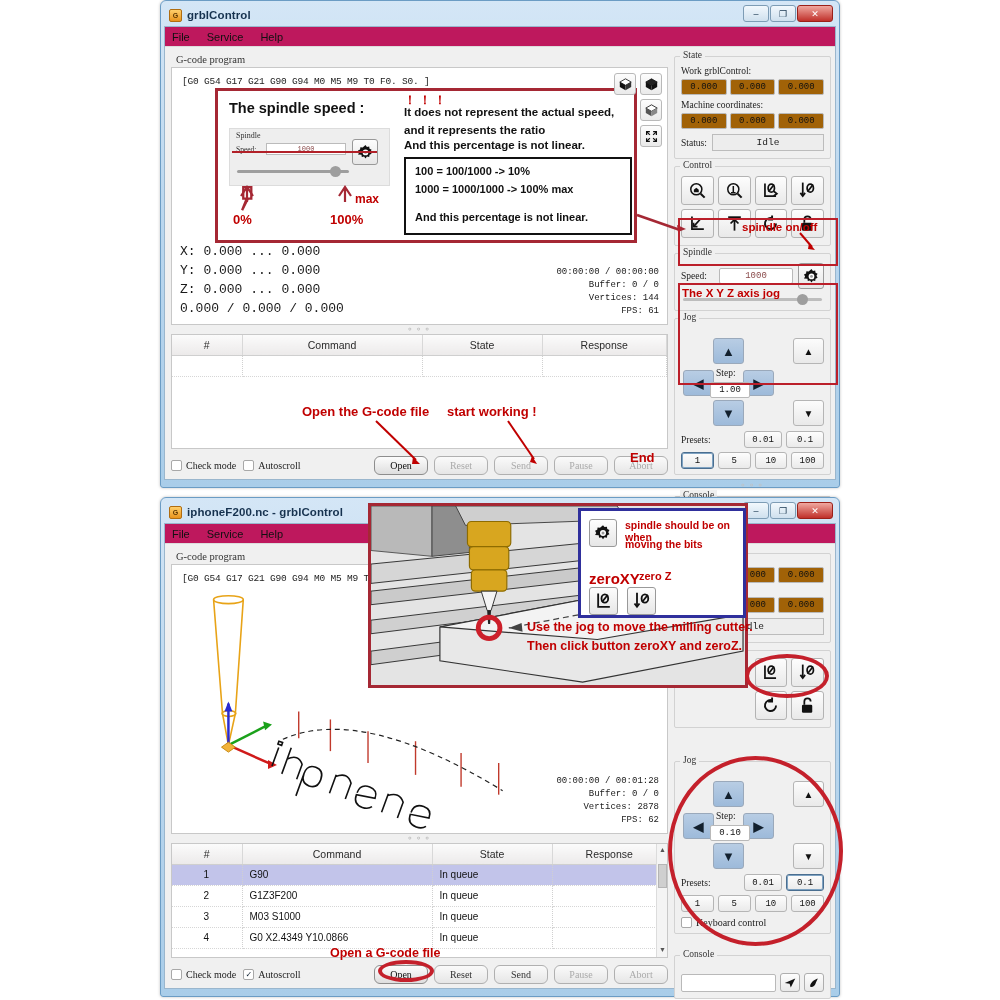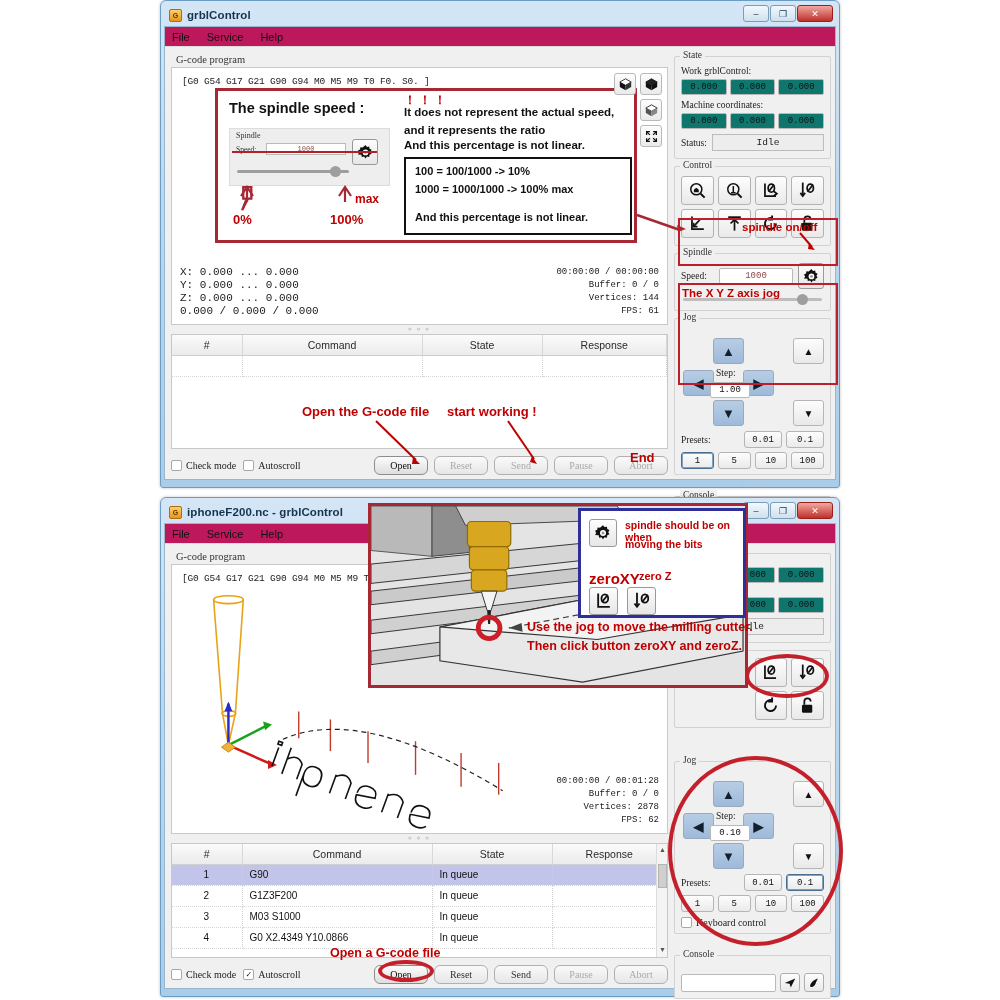--- a/index.html
+++ b/index.html
@@ -56,21 +56,21 @@
     position:relative; flex:1; background:#ffffff; border:1px solid #c8c8c8; overflow:hidden;
   }
   .gcode-line { position:absolute; top:8px; left:10px; font-size:9.5px; color:#222; font-family:"Liberation Mono", monospace; letter-spacing:-.2px;}
   .vtoolbar { position:absolute; right:5px; top:5px; display:flex; flex-direction:column; gap:4px; z-index:4;}
   .vtb-row { display:flex; gap:4px;}
   .vbtn {
     width:22px; height:22px; border:1px solid #b9b9b9; border-radius:3px;
     background: linear-gradient(180deg,#fdfdfd,#eaeaea);
     display:flex;align-items:center;justify-content:center; font-size:13px; color:#111;
   }
-  .coord-ov { position:absolute; left:8px; bottom:6px; font-family:"Liberation Mono", monospace; font-size:11px; color:#1a1a1a; line-height:13px; white-space:pre;}
+  .coord-ov { position:absolute; left:8px; bottom:6px; font-family:"Liberation Mono", monospace; font-size:13px; color:#1a1a1a; line-height:19px; white-space:pre;}
   .stat-ov { position:absolute; right:8px; bottom:6px; font-family:"Liberation Mono", monospace; font-size:9px; color:#1a1a1a; line-height:13px; text-align:right; white-space:pre;}
 
   .splitter { height:9px; display:flex; align-items:center; justify-content:center; color:#b5b5b5; font-size:8px; letter-spacing:2px;}
 
   
   .tbl-wrap { height:115px; border:1px solid #c8c8c8; background:#fff; overflow:hidden; position:relative;}
   table.cmdtbl { width:100%; border-collapse:collapse; table-layout:fixed;}
   table.cmdtbl th {
     background: linear-gradient(180deg,#fbfbfb,#eceaea);
     border-right:1px solid #d8d8d8; border-bottom:1px solid #cfcfcf;
@@ -100,21 +100,21 @@
     font-family:"Liberation Serif", serif;
   }
   .pbtn.dim { color:#aaa; }
   .pbtn.strong { background: linear-gradient(180deg,#fcfcfc,#dedede); color:#111; border-color:#8d8d8d;}
 
   
   .rgroup { position:relative; border:1px solid #d2d2d2; border-radius:2px; margin-bottom:7px; padding:9px 6px 7px 6px; background:#f0f0f0;}
   .rgroup > .gt { position:absolute; top:-7px; left:5px; background:#f0f0f0; padding:0 3px; font-size:9.5px; color:#333; font-family:"Liberation Serif", serif;}
   .lbl { font-size:9.5px; color:#222; font-family:"Liberation Serif", serif; margin-bottom:3px;}
   .coordrow { display:flex; gap:3px; margin-bottom:5px;}
-  .cfield { flex:1; height:16px; border:1px solid #b9b9b9; background:#0f766e; border-radius:2px; font-size:9px; color:#111;
+  .cfield { flex:1; height:16px; border:1px solid #b9b9b9; background:#a16207; border-radius:2px; font-size:9px; color:#111;
             display:flex;align-items:center;justify-content:center; font-family:"Liberation Mono", monospace;}
   .statusrow { display:flex; align-items:center; gap:5px;}
   .statusrow .sfield { flex:1; height:17px; border:1px solid #bcbcbc; background:#ededed; border-radius:0;
             display:flex;align-items:center;justify-content:center; font-size:9.5px; color:#222; font-family:"Liberation Mono", monospace;}
   .ctrlgrid { display:grid; grid-template-columns:repeat(4,1fr); gap:4px;}
   .cbtn { height:29px; border:1px solid #b3b3b3; border-radius:3px;
           background: linear-gradient(180deg,#fdfdfd,#e9e9e9);
           display:flex;align-items:center;justify-content:center;}
   .spd-row { display:flex; align-items:center; gap:5px; margin-bottom:4px;}
   .spd-row .sl { font-size:9.5px; color:#222; font-family:"Liberation Serif", serif; width:33px;}

